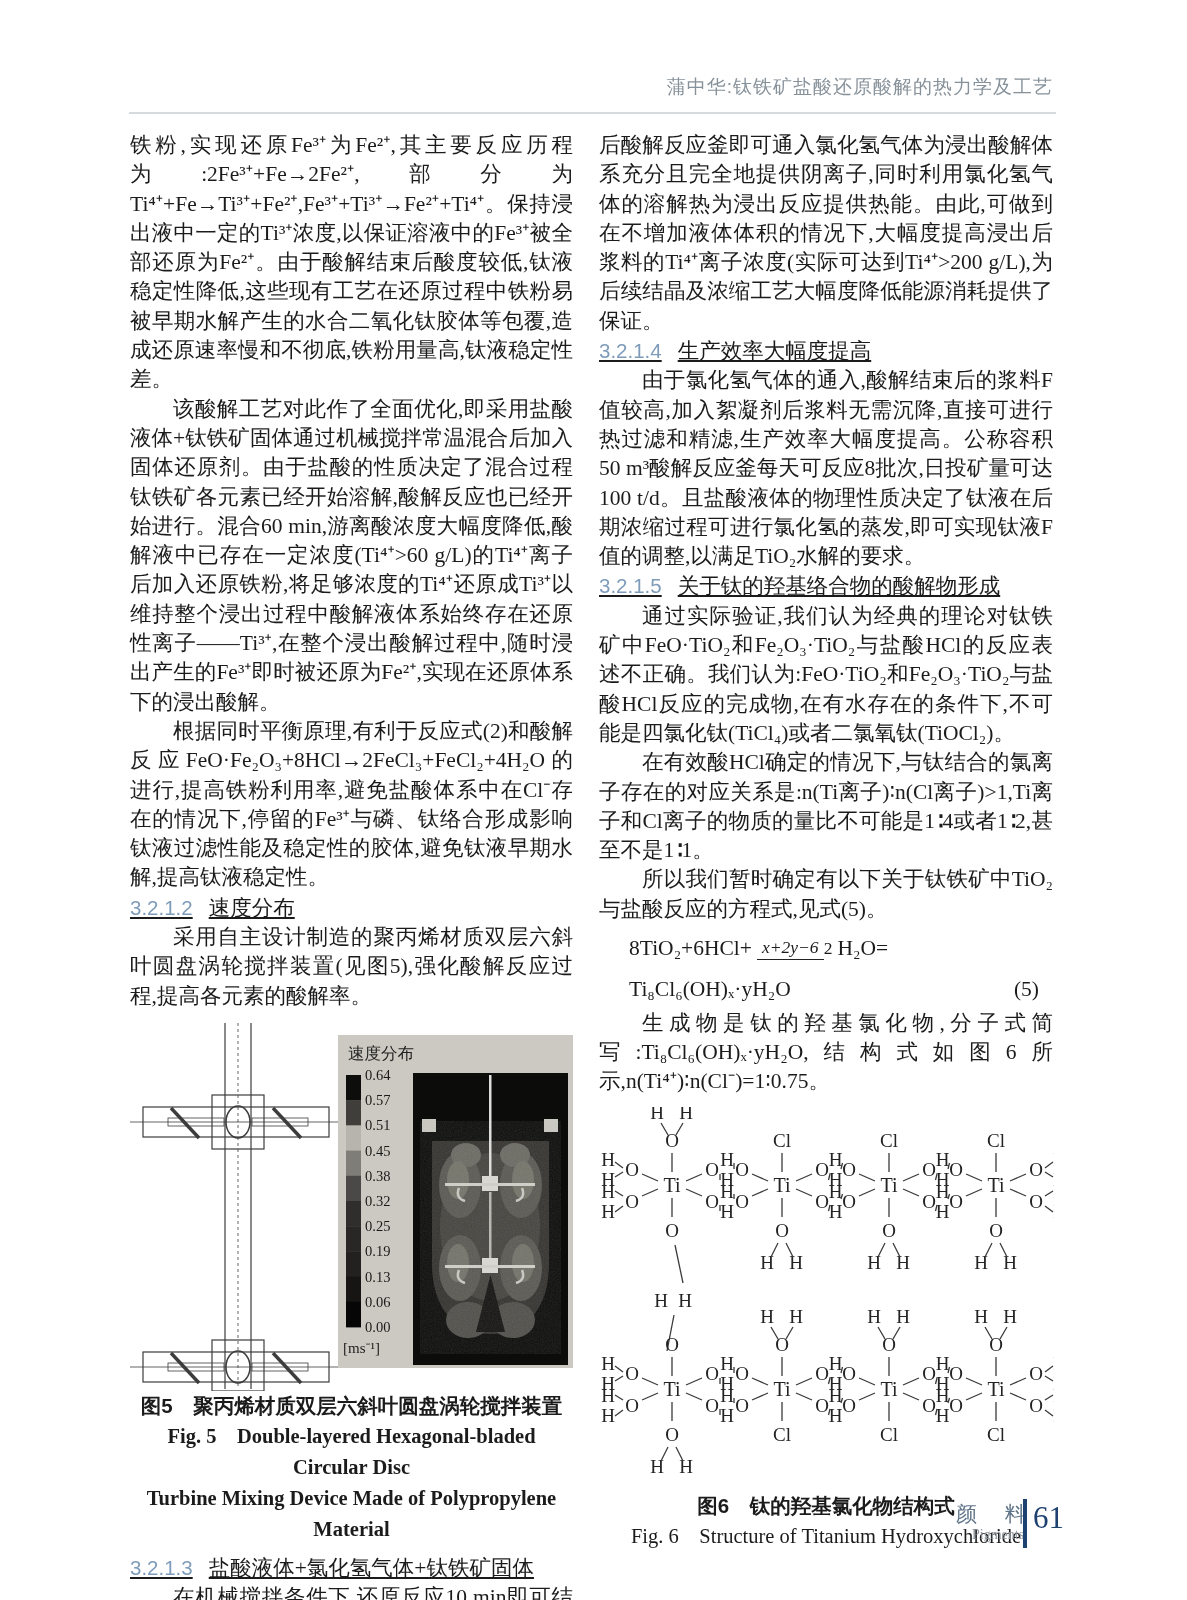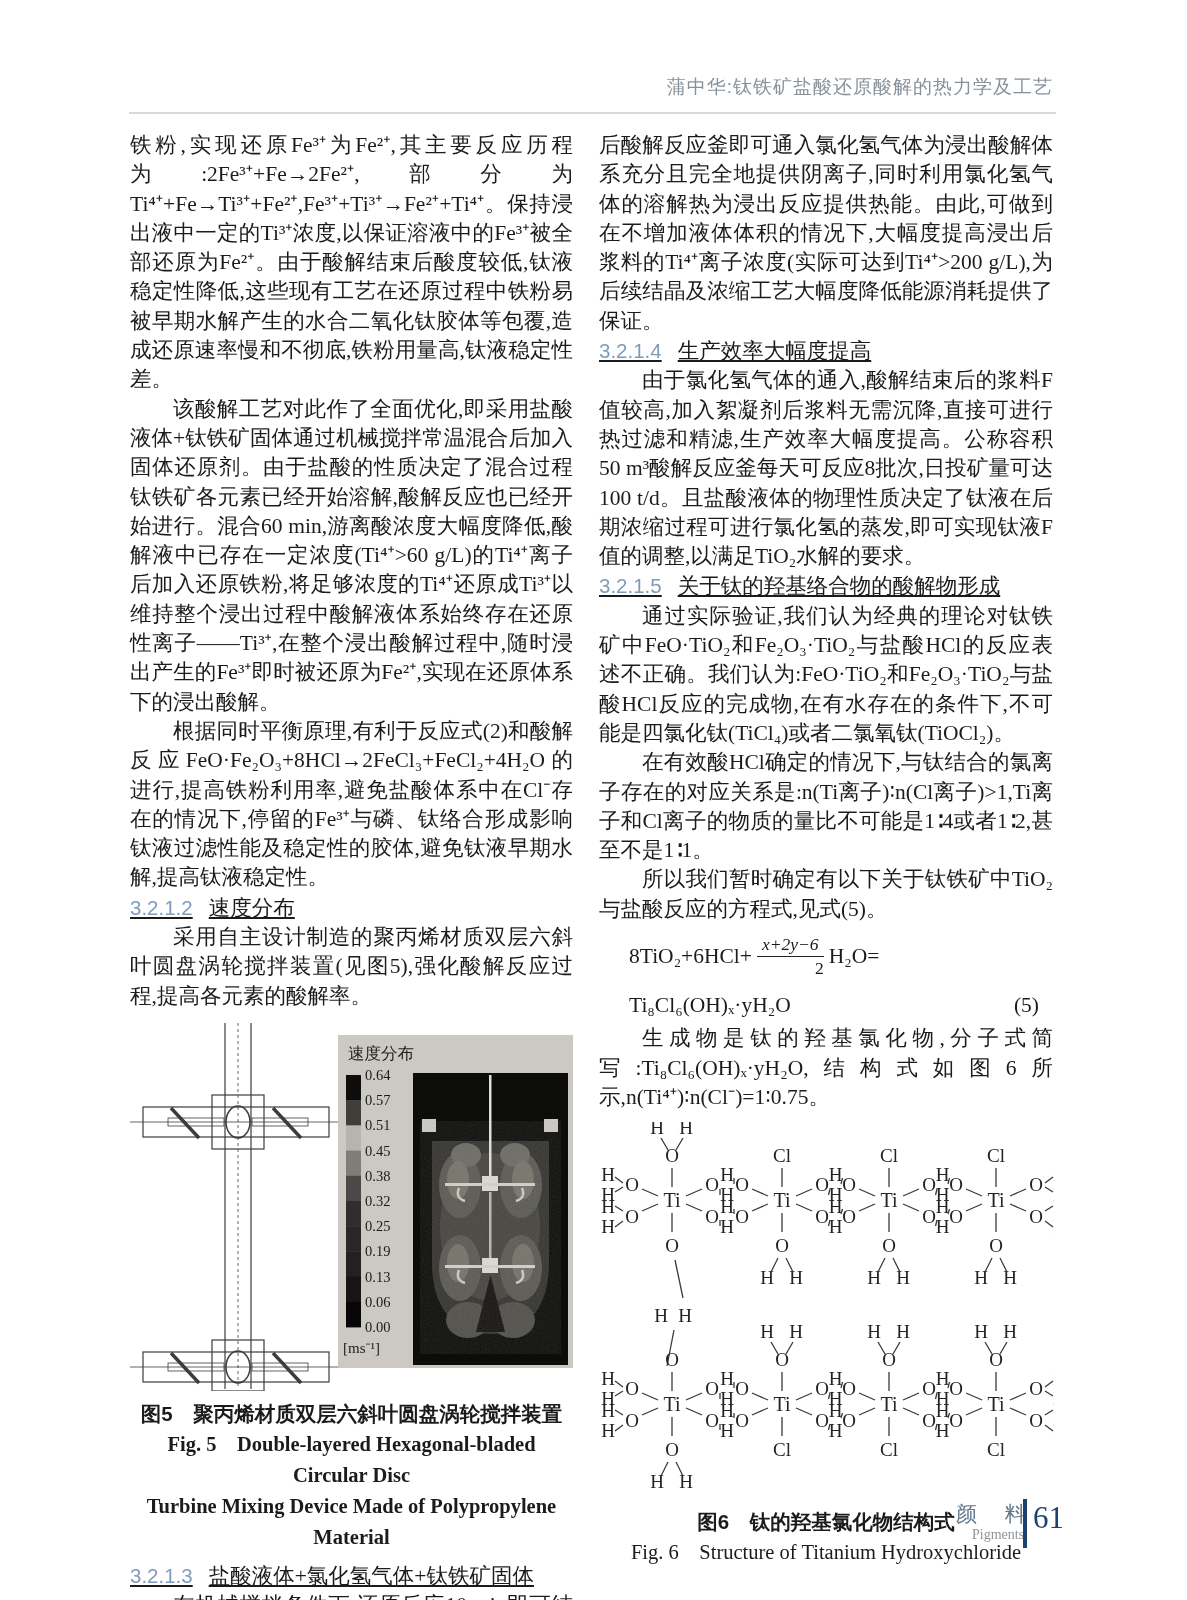--- a/index.html
+++ b/index.html
@@ -16,26 +16,26 @@
   .col-left{left:130px;width:443px;}
   .col-right{left:599px;width:454px;}
   p{margin:0;}
   .indent{text-indent:2em;}
   .sec{margin:0;text-decoration:underline;}
   .sec .num{color:#7e9cba;font-family:"Liberation Sans", sans-serif;font-size:20.5px;margin-right:16px;}
   
   .figure5{display:flex;margin-top:12px;height:368px;}
   .fig5-drawing{flex:0 0 212px;}
   .fig5-cfd{margin-left:-4px;margin-top:12px;}
-  .fig5-caption-cn{text-align:center;font-family:"Liberation Sans", sans-serif;font-weight:bold;font-size:20.5px;margin-top:8px;line-height:30px;text-align-last:center;}
+  .fig5-caption-cn{text-align:center;font-family:"Liberation Sans", sans-serif;font-weight:bold;font-size:20.5px;line-height:30px;text-align-last:center;}
   .fig5-caption-en{text-align:center;font-weight:bold;font-size:20.5px;line-height:31px;text-align-last:center;}
   
   .equation{margin:10px 0 4px 30px;font-size:21.5px;}
   .eq-line1{display:flex;align-items:center;}
-  .frac{display:inline-flex;flex-direction:column;align-items:flex-end;margin:0 5px;font-size:17.5px;line-height:1.2;}
+  .frac{display:inline-flex;flex-direction:row;align-items:flex-start;margin:0 5px;font-size:17.5px;line-height:1.2;}
   .frac .fnum{font-style:italic;border-bottom:1.4px solid #222;padding:0 5px 1px 5px;}
   .frac .fden{padding-top:1px;}
   .eq-line2{display:flex;justify-content:space-between;margin-top:12px;padding-right:14px;}
   
   .figure6{margin-top:10px;}
   .fig6-caption-cn{font-family:"Liberation Sans", sans-serif;font-weight:bold;font-size:20.5px;margin-top:4px;line-height:30px;text-align-last:center;}
   .fig6-caption-en{text-align:center;font-weight:normal;font-size:20.5px;line-height:31px;text-align-last:center;}
   
   .journal-cn{position:absolute;left:956px;top:1500px;font-size:21px;font-weight:normal;color:#5f7489;font-family:"Liberation Sans", sans-serif;letter-spacing:11px;}
   .journal-en{position:absolute;left:972px;top:1527px;font-size:14px;color:#8d959c;}

